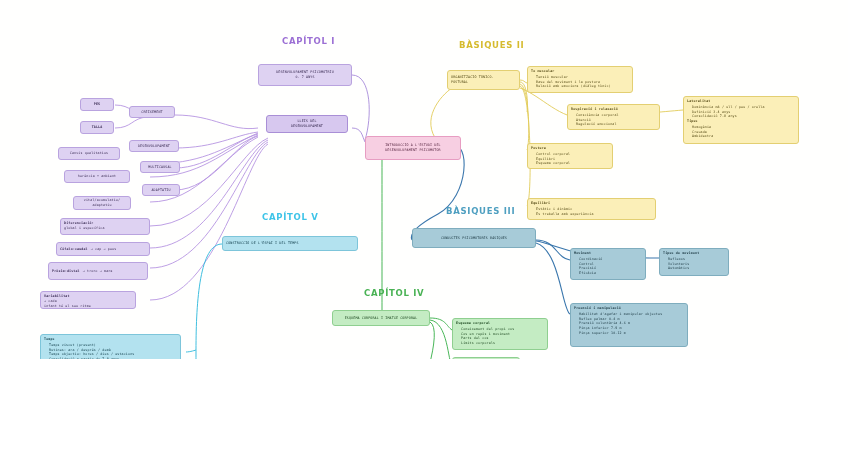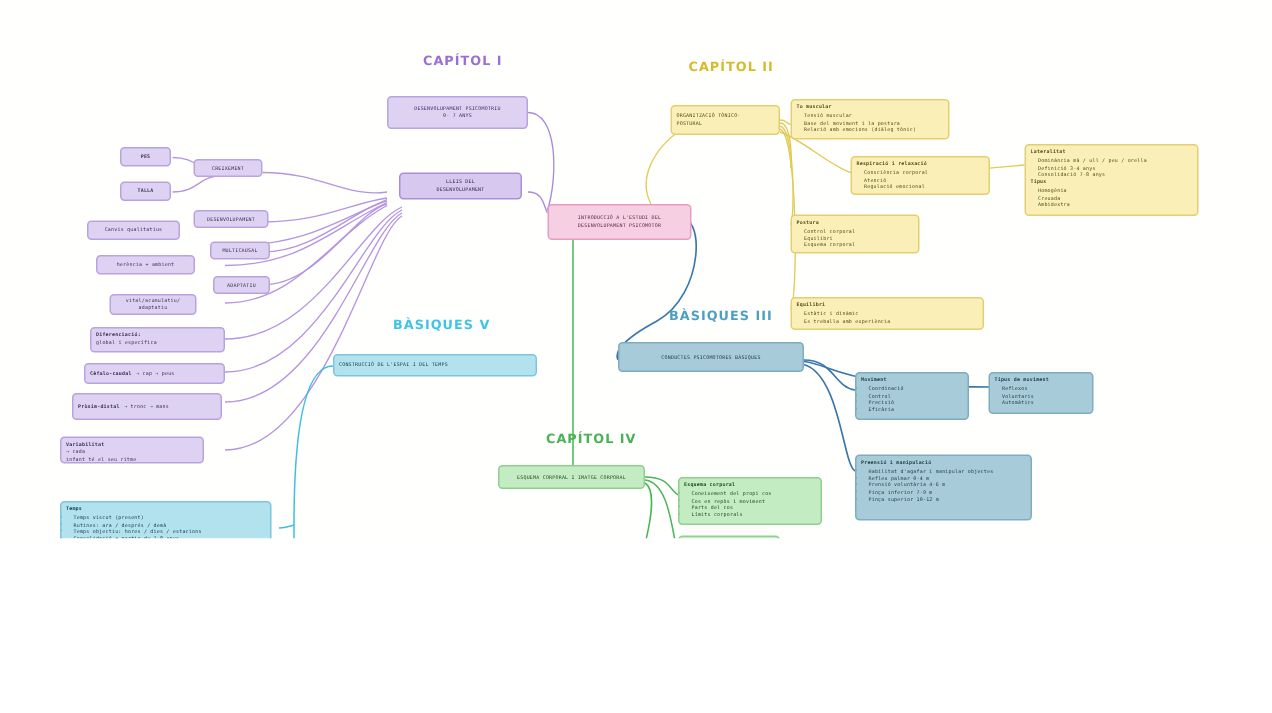--- a/index.html
+++ b/index.html
@@ -151,21 +151,21 @@
     <span class="title tiny">Variabilitat</span>
     <span class="tiny" style="white-space:pre-line;">→ cada
 infant té el seu ritme</span>
   </div>
 
   <div class="node pink pad center-node" style="left:365px;top:136px;width:96px;height:24px;">
     <span class="tiny" style="white-space:pre-line;">INTRODUCCIÓ A L'ESTUDI DEL
 DESENVOLUPAMENT PSICOMOTOR</span>
   </div>
 
-  <div class="chapter c-yellow" style="left:459px;top:40px;">CAPÍTOL II</div>
+  <div class="chapter c-yellow" style="left:459px;top:40px;">BÀSIQUES II</div>
 
   <div class="node yellow pad vcenter" style="left:447px;top:70px;width:73px;height:20px;">
     <span class="tiny" style="white-space:pre-line;">ORGANITZACIÓ TÒNICO-
 POSTURAL</span>
   </div>
 
   <div class="node yellow pad" style="left:527px;top:66px;width:106px;height:27px;">
     <span class="title tiny">To muscular</span>
     <ul>
       <li class="tiny">Tensió muscular</li>
@@ -278,21 +278,21 @@
   </div>
 
   <div class="node green pad" style="left:408px;top:405px;width:126px;height:30px;">
     <span class="title tiny">Imatge corporal</span>
     <ul>
       <li class="tiny">Com l'infant es veu i es sent</li>
       <li class="tiny">Influència de l'afecte i les relacions</li>
     </ul>
   </div>
 
-  <div class="chapter c-cyan" style="left:262px;top:212px;">BÀSIQUES V</div>
+  <div class="chapter c-cyan" style="left:262px;top:212px;">CAPÍTOL V</div>
 
   <div class="node cyan pad vcenter" style="left:222px;top:236px;width:136px;height:15px;">
     <span class="tiny">CONSTRUCCIÓ DE L'ESPAI I DEL TEMPS</span>
   </div>
 
   <div class="node cyan pad" style="left:40px;top:334px;width:141px;height:42px;">
     <span class="title tiny">Temps</span>
     <ul>
       <li class="tiny">Temps viscut (present)</li>
       <li class="tiny">Rutines: ara / després / demà</li>

